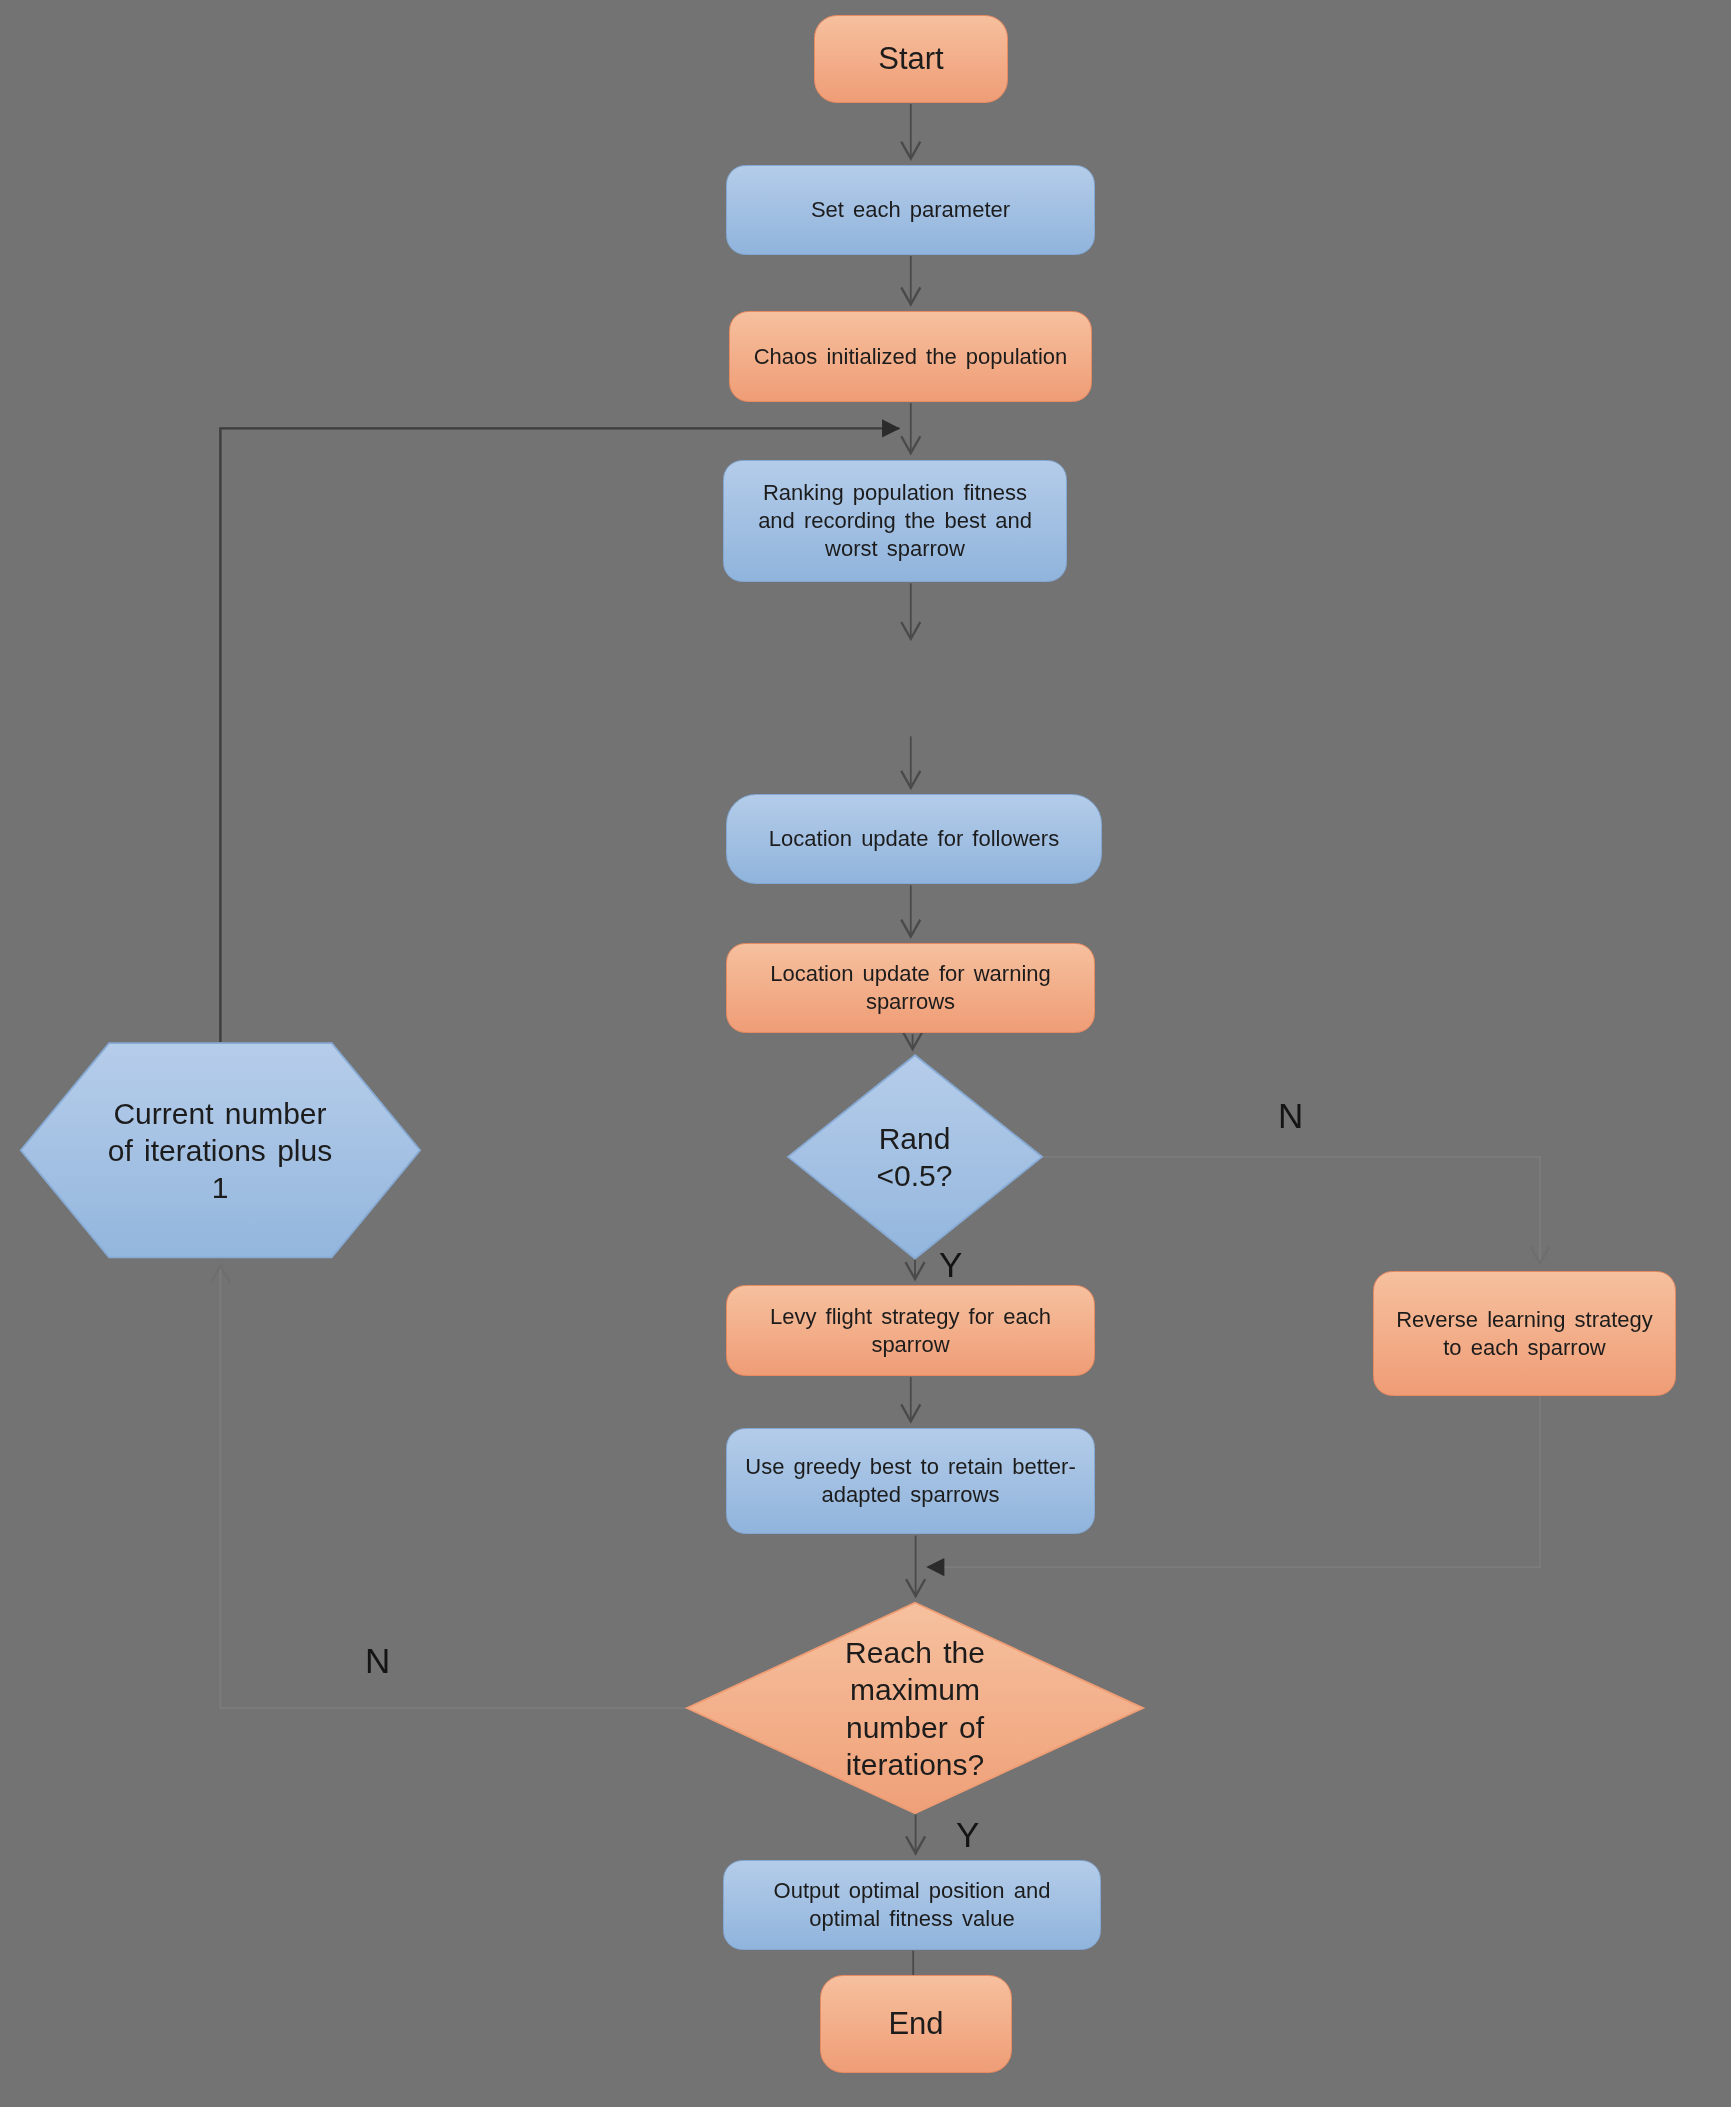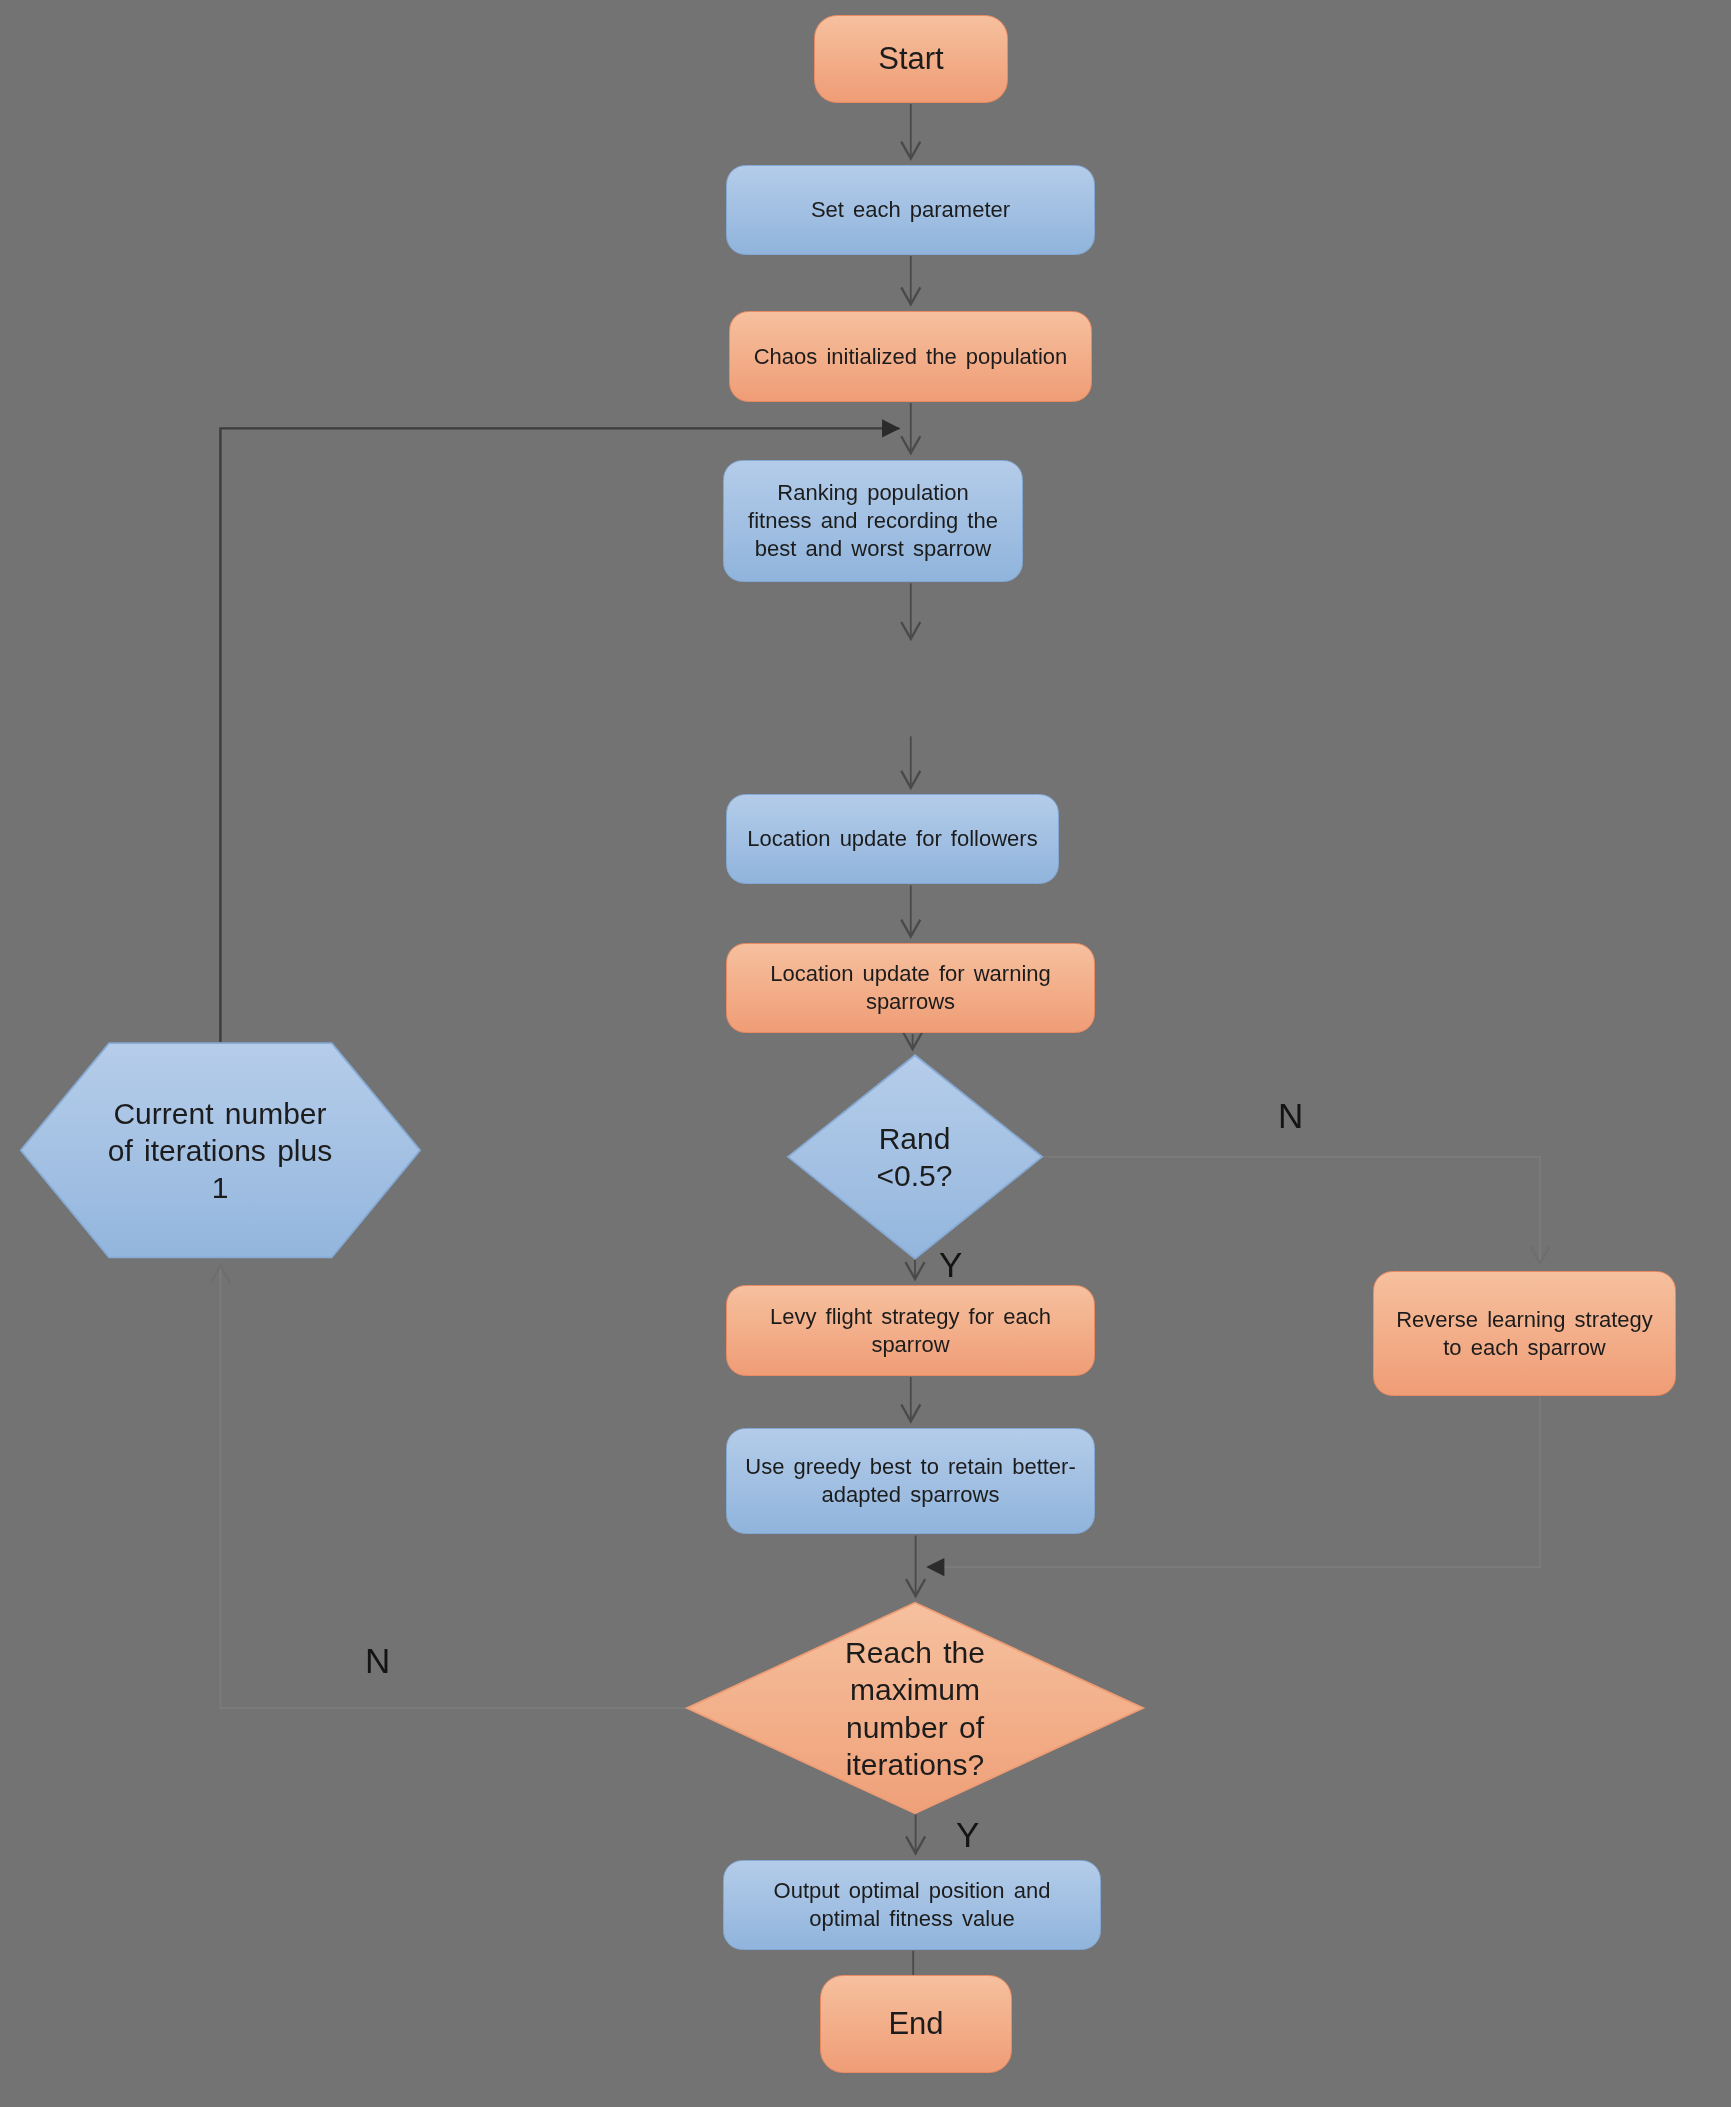--- a/index.html
+++ b/index.html
@@ -123,26 +123,26 @@
   </div>
 
   <div class="node rect blue" style="left:726px; top:165px; width:369px; height:90px; padding:0 12px;">
     <span>Set each parameter</span>
   </div>
 
   <div class="node rect orange" style="left:729px; top:311px; width:363px; height:91px; padding:0 12px;text-align:center;">
     <span>Chaos initialized the population</span>
   </div>
 
-  <div class="node rect blue" style="left:723px; top:460px; width:300px; height:122px; padding:0 17px;">
+  <div class="node rect blue" style="left:723px; top:460px; width:344px; height:122px; padding:0 17px;">
     <span>Ranking population fitness and recording the best and worst sparrow</span>
   </div>
 
 
-  <div class="node rect blue" style="left:726px; top:794px; width:333px; height:90px; padding:0 11px;">
+  <div class="node rect blue" style="left:726px; top:794px; width:376px; height:90px; padding:0 11px;border-radius:30px;">
     <span>Location update for followers</span>
   </div>
 
   <div class="node rect orange" style="left:726px; top:943px; width:369px; height:90px; padding:0 11px;">
     <span>Location update for warning sparrows</span>
   </div>
 
   <div class="node rect orange" style="left:726px; top:1285px; width:369px; height:91px; padding:0 27px;">
     <span>Levy flight strategy for each sparrow</span>
   </div>

